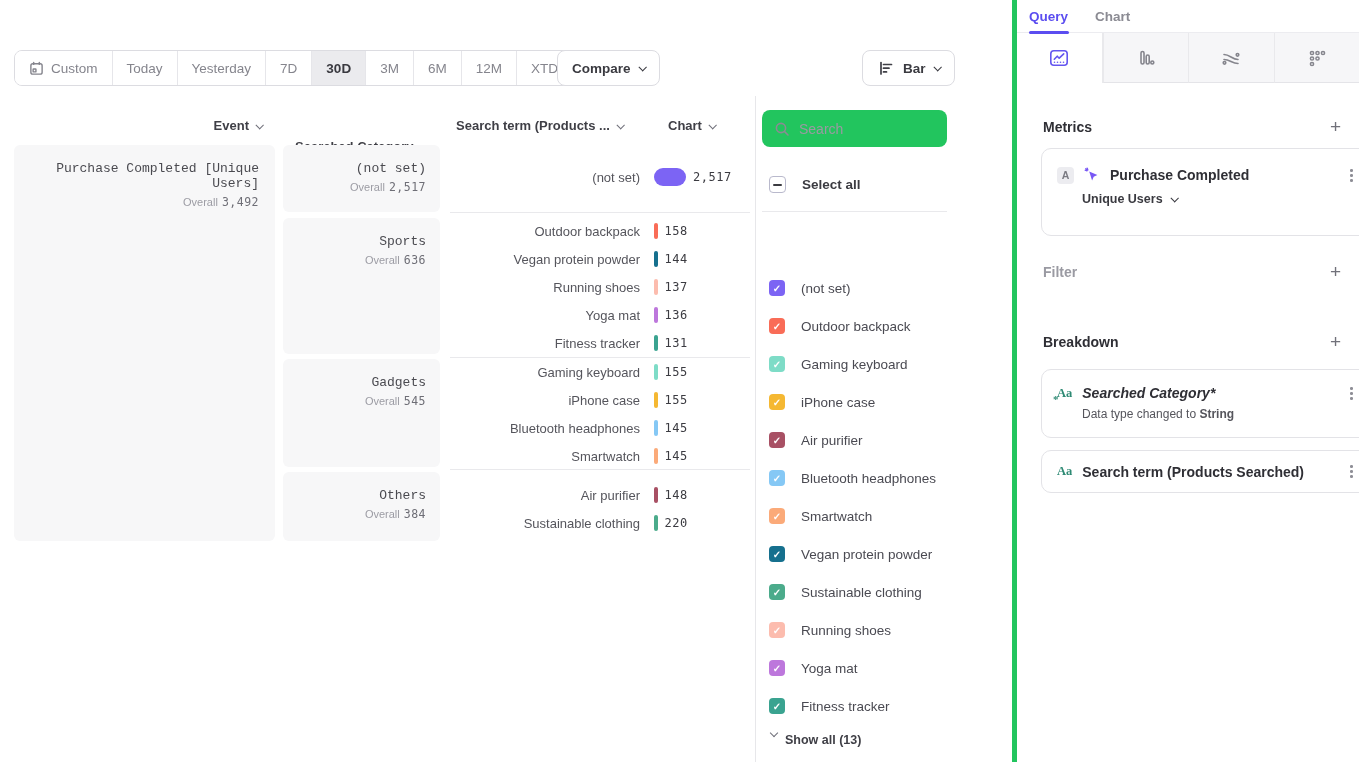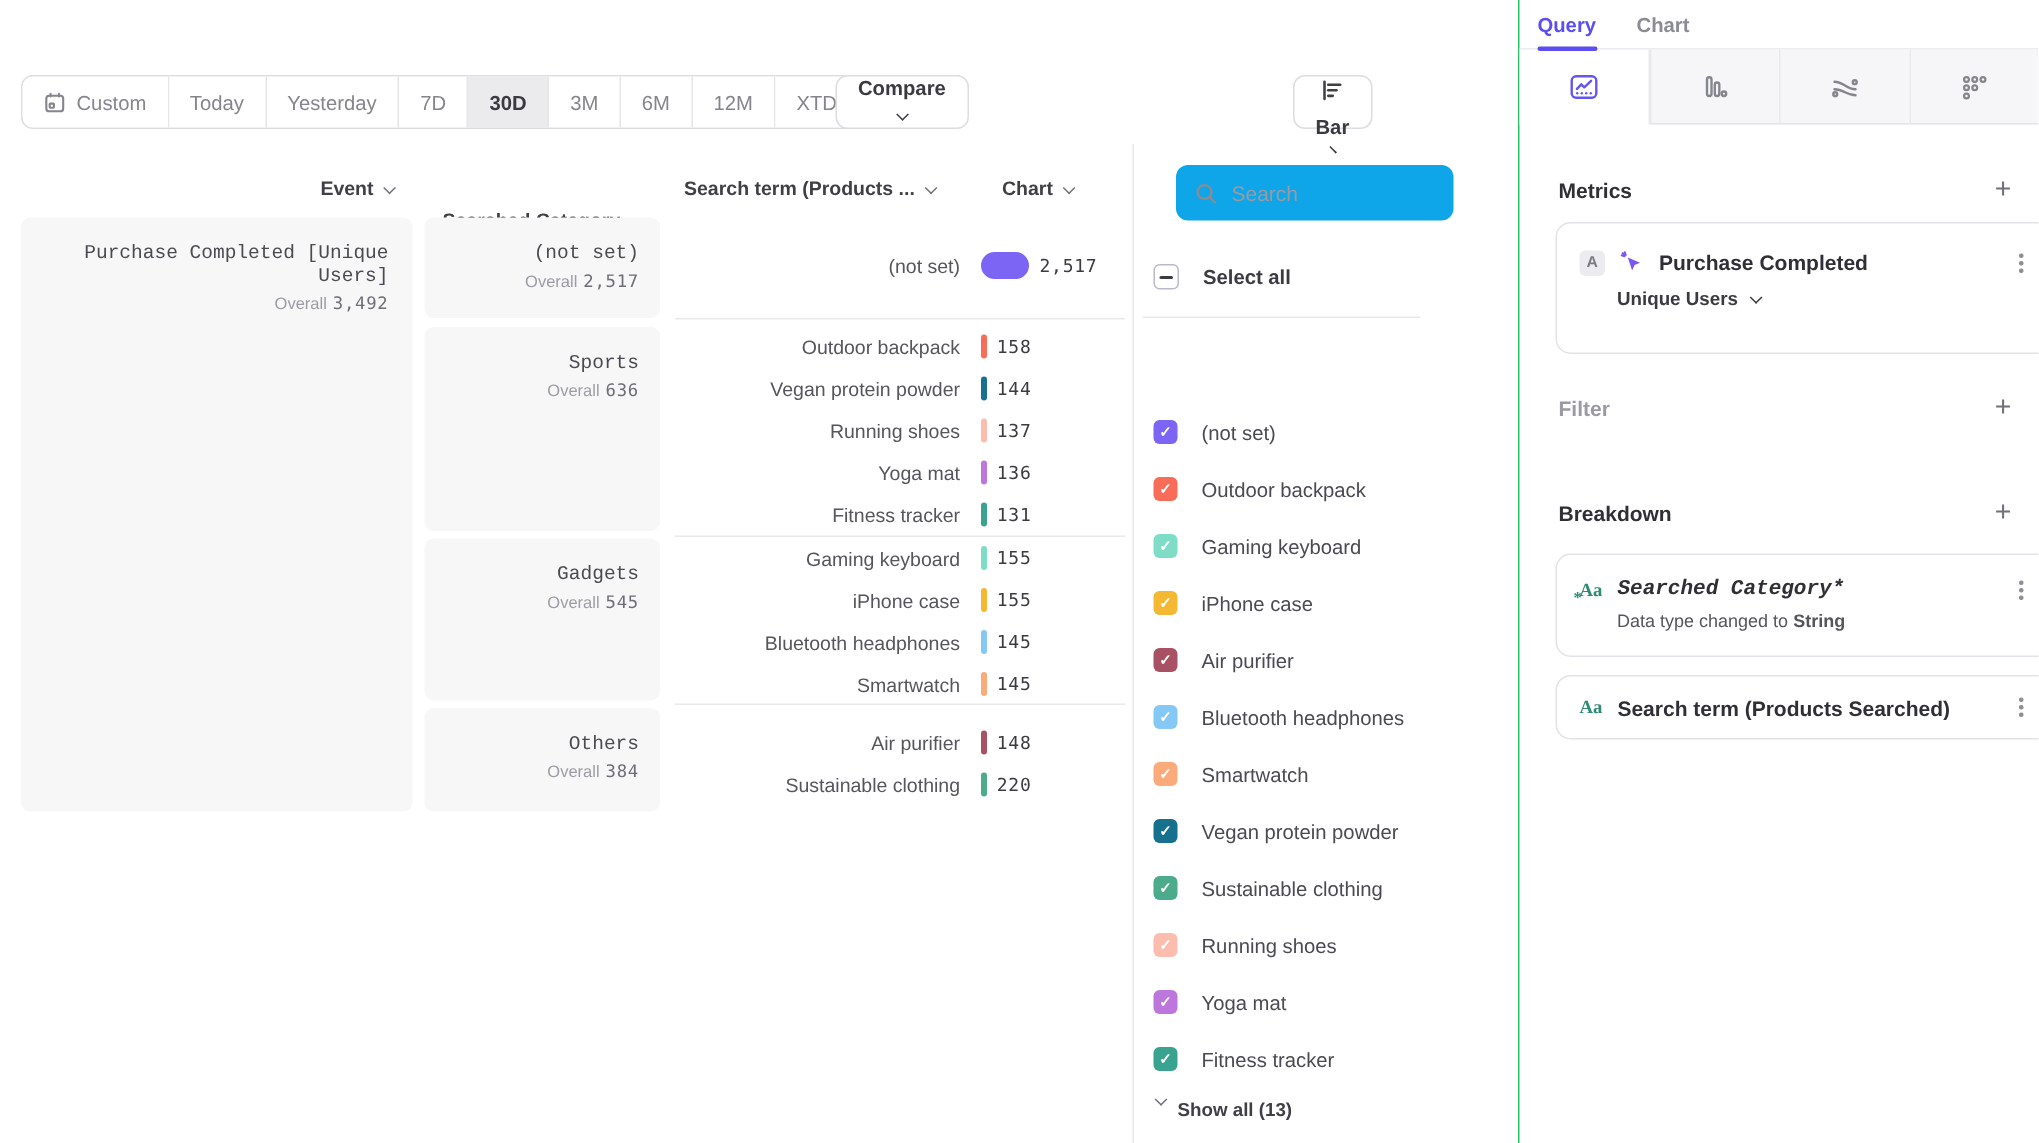--- a/index.html
+++ b/index.html
@@ -10,21 +10,21 @@
   
   .range-group { position:absolute; left:14px; top:50px; height:36px; display:flex;
     border:1px solid #dcdce1; border-radius:8px; overflow:hidden; background:#fff; }
   .range-btn { display:flex; align-items:center; justify-content:center; gap:7px;
     padding:0 14px; font-size:13.5px; color:#85858d; border-right:1px solid #e6e6ea;
     cursor:pointer; white-space:nowrap; background:#fff; }
   .range-btn:last-child { border-right:none; }
   .range-btn.active { background:#ebebee; color:#3a3a40; font-weight:700; }
   .pill-btn { position:absolute; height:36px; display:flex; align-items:center; gap:8px;
     border:1px solid #dcdce1; border-radius:8px; background:#fff; padding:0 14px;
-    font-size:13.5px; font-weight:700; color:#3a3a40; cursor:pointer;flex-direction:column; }
+    font-size:13.5px; font-weight:700; color:#3a3a40; cursor:pointer; }
   .chev { width:6px; height:6px; border-right:1.6px solid currentColor; border-bottom:1.6px solid currentColor;
     display:inline-block; transform:rotate(45deg) translateY(-1px); }
 
   
   .col-head { position:absolute; top:118px; font-size:13px; font-weight:700; color:#3f3f46;
     display:flex; align-items:center; gap:7px; }
   .col-head .chev { border-color:#70707a; }
   .cell { position:absolute; background:#f7f7f8; border-radius:6px; }
   .cell-text { position:absolute; right:16px; top:16px; text-align:right; }
   .cell-name { font-size:13px; color:#4a4a50; line-height:15px;font-family:Liberation Mono, monospace; }
@@ -36,22 +36,22 @@
   .rows-block.first { border-top:none; }
   .term-row { height:28px; display:flex; align-items:center; }
   .term-label { width:190px; text-align:right; font-size:13px; color:#55555c;
     white-space:nowrap; }
   .vbar { margin-left:14px; border-radius:2px; flex:none; }
   .vnum { margin-left:7px; font-family:"DejaVu Sans Mono", monospace; font-size:12px;
     color:#3b3b41; letter-spacing:0.5px; }
   .vdivider { position:absolute; left:755px; top:96px; bottom:0; width:1px; background:#e7e7ea; }
 
   
-  .search-box { position:absolute; left:784px; top:110px; width:185px; height:37px;
-    background:#0ea5e9; border-radius:8px; display:flex; align-items:center; padding:0 12px; gap:9px; }
+  .search-box { position:absolute; left:762px; top:110px; width:185px; height:37px;
+    background:#22c55e; border-radius:8px; display:flex; align-items:center; padding:0 12px; gap:9px; }
   .search-box input { border:none; background:transparent; outline:none; font-size:14px;
     color:#3b3b41; width:130px; font-family:"Liberation Sans", sans-serif; }
   .search-box input::placeholder { color:#9a9aa2; }
   .selall { position:absolute; left:769px; top:176px; display:flex; align-items:center; gap:16px;
     cursor:pointer; }
   .selall-box { width:17px; height:17px; border:1.5px solid #b9b9cc; border-radius:4px;
     background:#fff; display:flex; align-items:center; justify-content:center; }
   .selall-dash { width:9px; height:2px; background:#3b3b41; border-radius:1px; }
   .selall-label { font-size:13.5px; font-weight:700; color:#3b3b41; }
   .flist-divider { position:absolute; left:762px; top:211px; width:185px; height:1px; background:#e9e9ec; }
@@ -62,21 +62,21 @@
     justify-content:center; color:#fff; font-size:10px; font-weight:700; flex:none; }
   .fbox.dotted { background-image:radial-gradient(rgba(255,255,255,0.5) 1px, transparent 1.2px);
     background-size:4px 4px; }
   .flabel { font-size:13.5px; color:#4a4a52; white-space:nowrap; }
   .show-all { position:absolute; left:771px; top:733px; display:flex; align-items:flex-start; gap:8px;
     cursor:pointer; font-size:12.5px; font-weight:700; color:#3f3f46; }
   .show-all .chev { border-color:#70707a; }
 
   
   .qpanel { position:absolute; left:1012px; top:0; width:347px; height:762px;
-    border-left:1px solid #22c55e; background:#fff; }
+    border-left:5px solid #22c55e; background:#fff; }
   .qtabs { position:relative; height:33px; border-bottom:1px solid #ececf0;
     display:flex; align-items:center; padding-left:12px; gap:27px; }
   .qtab { font-size:13.5px; font-weight:700; color:#8b8b93; cursor:pointer; }
   .qtab.active { color:#5b4df0; }
   .qtab-underline { position:absolute; left:12px; bottom:-2px; width:40px; height:3px;
     border-radius:2px; background:#5b4df0; }
   .icon-strip { display:flex; height:50px; }
   .icon-tab { flex:1; display:flex; align-items:center; justify-content:center;
     background:#f6f6f8; border-left:1px solid #e9e9ec; border-bottom:1px solid #e4e4e8; cursor:pointer; }
   .icon-tab.active { background:#fff; border-bottom:none; border-left:none; border-right:1px solid #e9e9ec; }
@@ -85,21 +85,21 @@
   .sec-title { font-size:14px; font-weight:700; color:#2f2f35; }
   .sec-title.muted { color:#9a9aa2; }
   .plus { font-size:19px; font-weight:400; color:#71717a; cursor:pointer; line-height:14px; }
   .qcard { position:absolute; left:24px; width:331px; border:1px solid #e3e3e7;
     border-radius:10px; background:#fff; }
   .qcard-row { display:flex; align-items:center; padding:0 15px; gap:10px; }
   .badge-a { width:17px; height:17px; background:#ececf0; border-radius:4px; color:#7a7a82;
     font-size:10.5px; font-weight:700; display:flex; align-items:center; justify-content:center; flex:none;}
   .card-title { font-size:14px; font-weight:600; color:#2f2f35; flex:1; white-space:nowrap;
     overflow:hidden; text-overflow:ellipsis; }
-  .card-title.italic { font-style:italic;font-family:Liberation Mono, monospace; }
+  .card-title.italic { font-style:italic; }
   .kebab { display:flex; flex-direction:column; gap:2.5px; padding:3px; cursor:pointer; flex:none;}
   .kebab i { width:2.6px; height:2.6px; border-radius:50%; background:#8e8e96; }
   .agg-row { display:flex; align-items:center; gap:8px; margin:7px 0 0 40px;
     font-size:12.5px; font-weight:700; color:#3a3a40; cursor:pointer; }
   .agg-row .chev { border-color:#3a3a40; }
   .aa-ico { font-size:12.5px; font-weight:700; color:#2e8a74; position:relative; flex:none;
     font-family:"Liberation Serif", serif; }
   .aa-ico .star { position:absolute; left:-4px; bottom:-4px; font-size:11px; color:#2e8a74; }
   .card-note { margin:4px 0 0 40px; font-size:12px; color:#55555c; }
   .card-note b { font-weight:700; }

